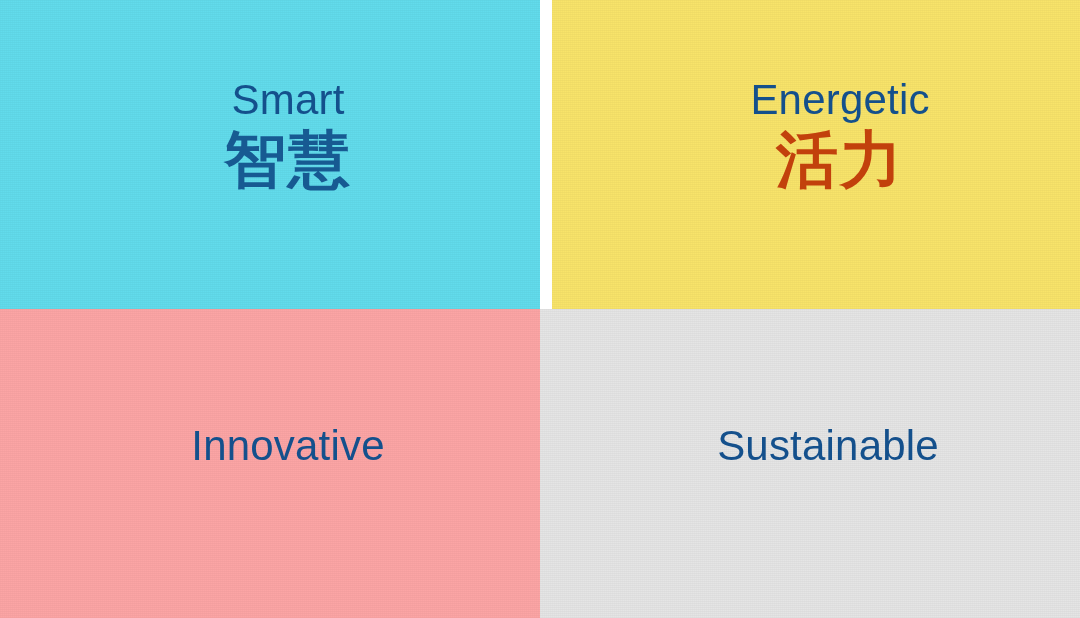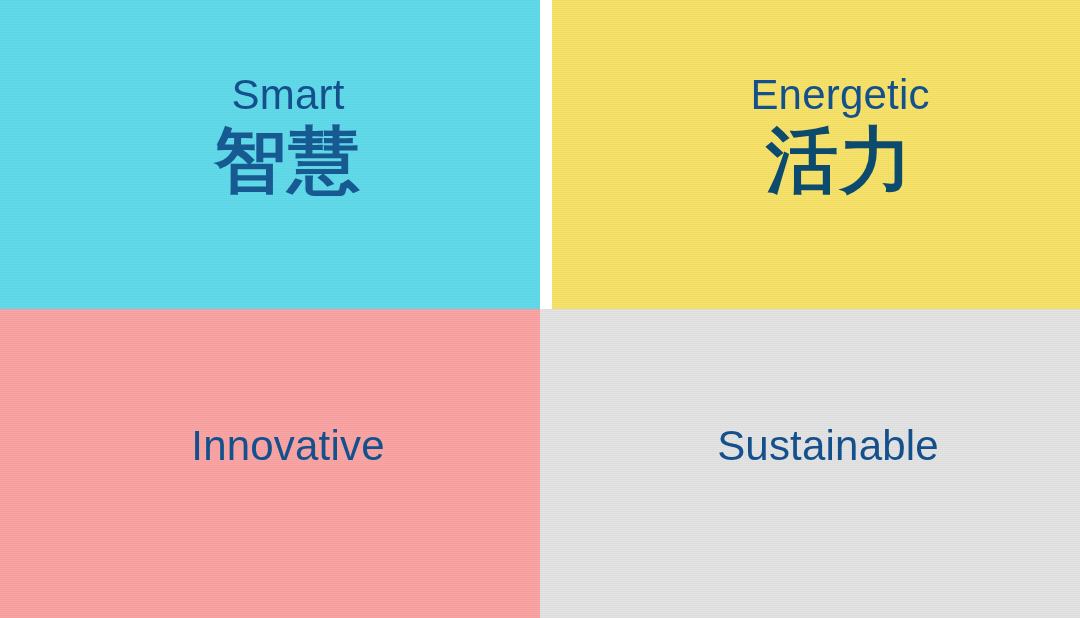--- a/index.html
+++ b/index.html
@@ -44,21 +44,21 @@
     font-size: 42px;
     font-weight: 500;
     line-height: 1.0;
     letter-spacing: 0.2px;
     white-space: nowrap;
     margin: 0;
     padding: 0;
   }
   .label-zh {
     font-family: "DejaVu Sans", "Liberation Sans", sans-serif;
-    font-size: 72px;
+    font-size: 62px;
     font-weight: 700;
     line-height: 1.08;
     letter-spacing: 2px;
     white-space: nowrap;
     margin: 0;
     padding: 0;
     margin-top: 6px;
   }
   
   #q-smart       { grid-column: 1; grid-row: 1; }
@@ -87,21 +87,21 @@
     <div class="text-block">
       <div class="label-en" style="color: rgb(20, 80, 140);">Smart</div>
       <div class="label-zh" style="color: rgb(23, 90, 146);">智慧</div>
     </div>
   </div>
 
   <div class="quadrant" id="q-energetic" style="background-color: rgb(248, 228, 106);">
     <div class="texture"></div>
     <div class="text-block">
       <div class="label-en" style="color: rgb(20, 80, 140);">Energetic</div>
-      <div class="label-zh" style="color: #0c4a6e;">活力</div>
+      <div class="label-zh" style="color: #c2410c;">活力</div>
     </div>
   </div>
 
   <div class="quadrant" id="q-innovative" style="background-color: #fca5a5;">
     <div class="texture"></div>
     <div class="text-block">
       <div class="label-en" style="color: rgb(20, 80, 140);">Innovative</div>
     </div>
   </div>
 

